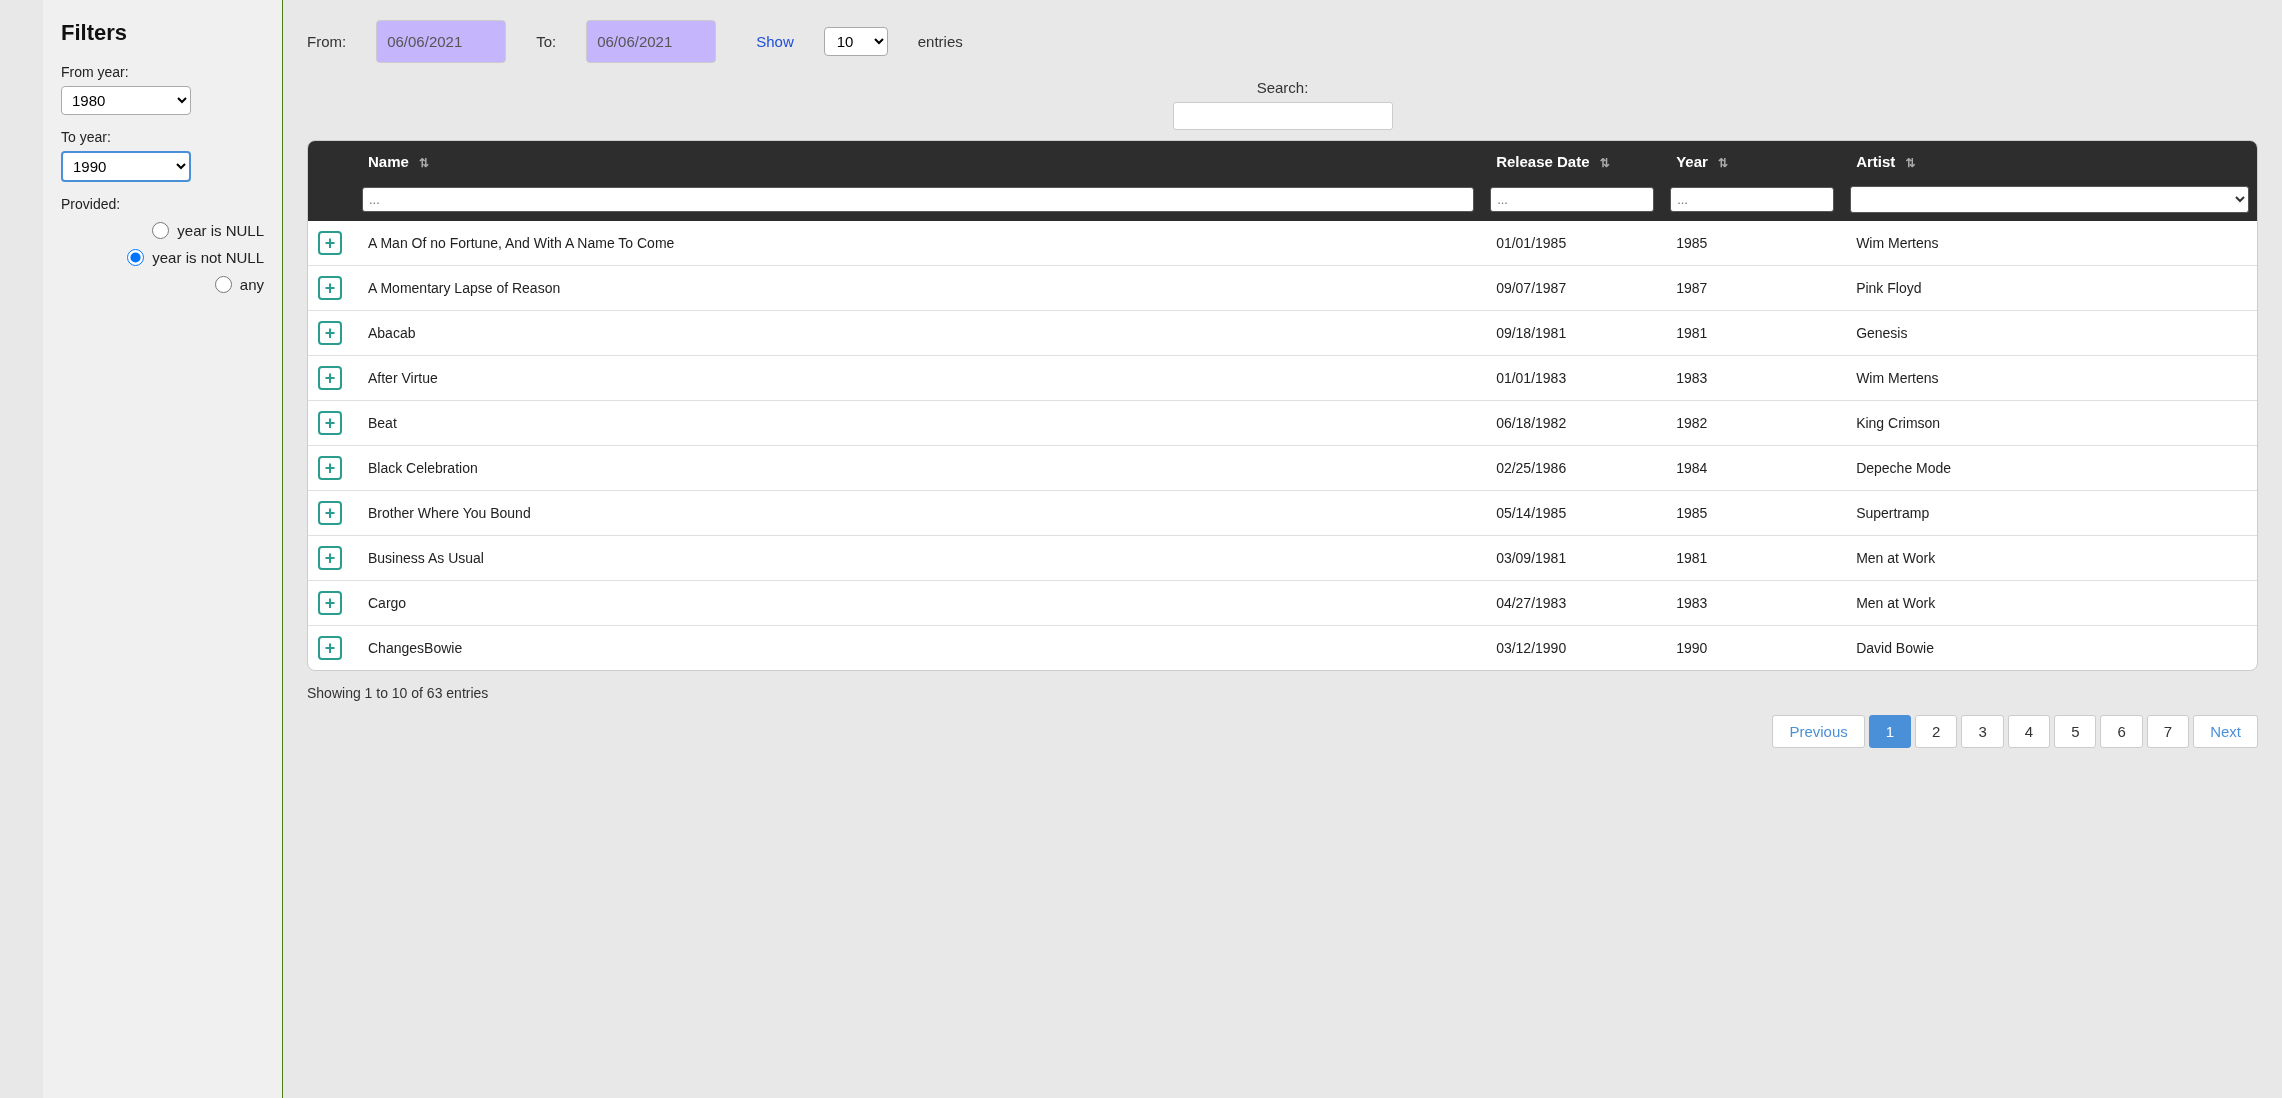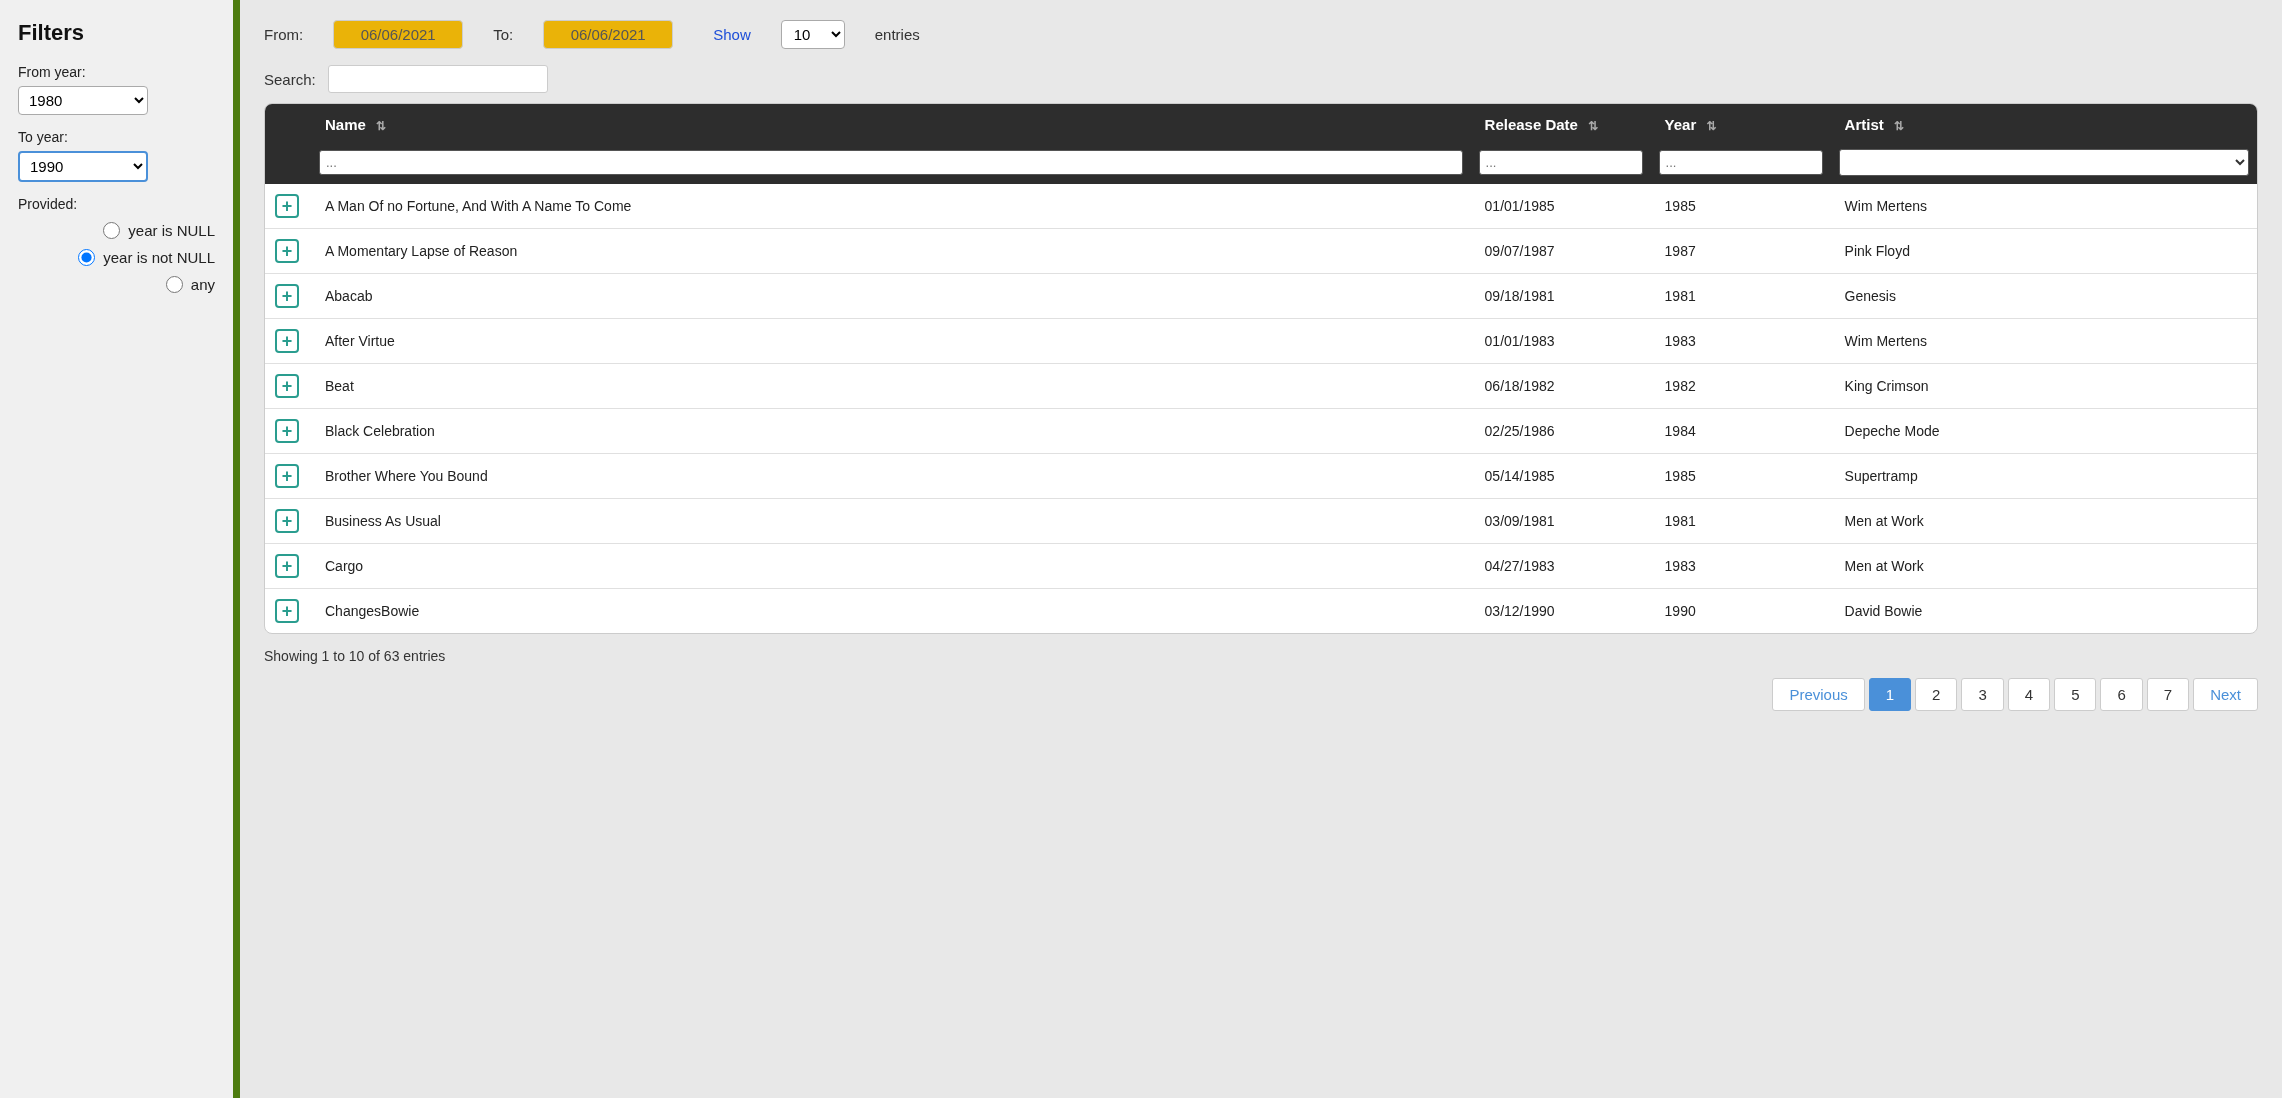--- a/index.html
+++ b/index.html
@@ -9,22 +9,23 @@
       background: #e8e8e8;
       display: flex;
       min-height: 100vh;
     }
 
     
     .sidebar {
       width: 240px;
       min-width: 240px;
       background: #f0f0f0;
-      border-right: 7px solid #4d7c0f;
+      border-right: 1px solid #4d7c0f;
       padding: 20px 18px;
+      margin-left: 43px;
     }
     .sidebar-title {
       font-size: 22px;
       font-weight: bold;
       margin-bottom: 18px;
       color: #111;
     }
     .filter-label {
       font-size: 14px;
       color: #222;
@@ -85,26 +86,25 @@
       margin-bottom: 16px;
       flex-wrap: wrap;
     }
     .date-label {
       font-size: 15px;
       color: #333;
     }
     .date-input {
       border: 1px solid #ccc;
       border-radius: 4px;
-      padding: 5px 10px;
-      font-size: 15px;
-      background: #eab308;
+      padding: 12px 10px;
+      font-size: 15px;
+      background: #c4b5fd;
       color: #555;
       width: 130px;
-      text-align: center;
     }
     .show-label {
       font-size: 15px;
       color: #1d4ed8;
       margin-left: 10px;
     }
     .entries-select {
       padding: 4px 8px;
       font-size: 15px;
       border: 1px solid #aaa;
@@ -115,21 +115,22 @@
       font-size: 15px;
       color: #333;
     }
 
     
     .search-row {
       display: flex;
       justify-content: flex-start;
       align-items: center;
       margin-bottom: 10px;
-      gap: 12px;
+      gap: 6px;
+      flex-direction: column;
     }
     .search-label {
       font-size: 15px;
       color: #333;
     }
     .search-input {
       width: 220px;
       padding: 5px 8px;
       border: 1px solid #ccc;
       border-radius: 3px;

